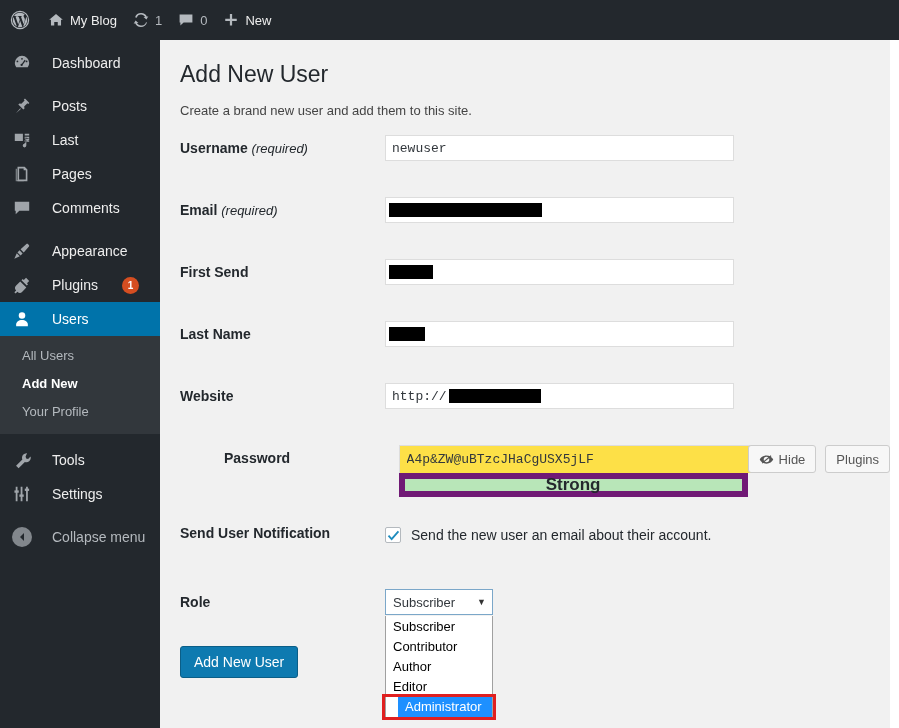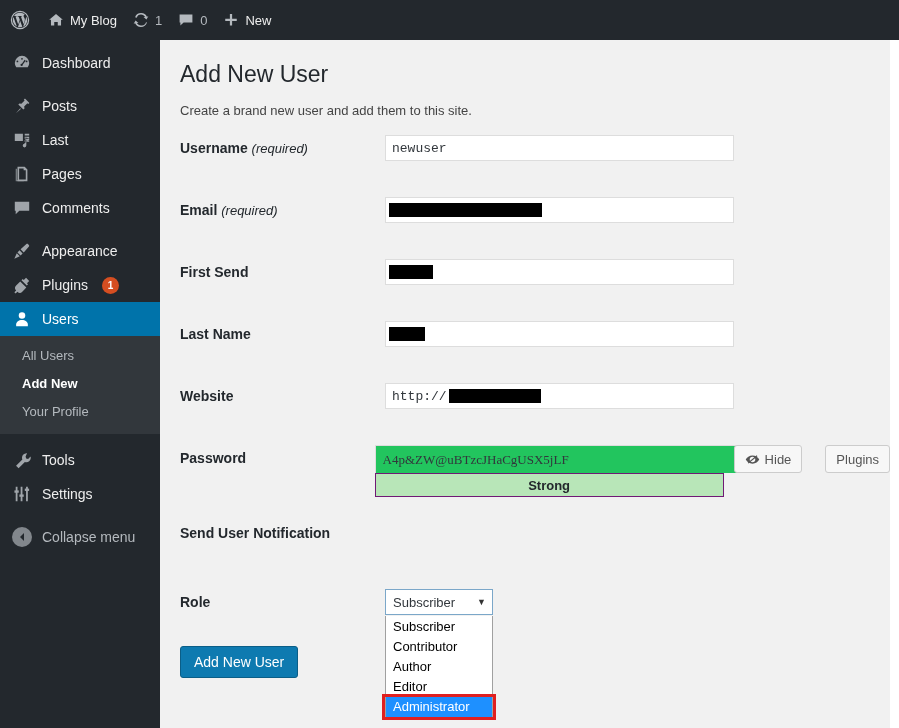--- a/index.html
+++ b/index.html
@@ -36,21 +36,21 @@
     position: absolute; top: 40px; left: 0;
     width: 160px; height: 688px;
     background: #23282d;
     font-size: 14px;
   }
   .menu-item {
     position: relative;
     display: flex; align-items: center;
     height: 34px; padding-left: 12px;
     color: #eeeeee;
-    gap: 10px;
+    gap: 20px;
   }
   .menu-item .mi-icon { width: 20px; height: 20px; display:flex; align-items:center; justify-content:center; }
   .menu-item .mi-icon svg { display:block; fill:#a0a5aa; }
   .menu-item.active { background: #0073aa; color: #ffffff; }
   .menu-item.active .mi-icon svg { fill: #ffffff; }
   .menu-item.active::after {
     content: ""; position: absolute; right: -8px; top: 50%;
     margin-top: -8px;
     border-style: solid; border-width: 8px 0 8px 8px;
     border-color: transparent transparent transparent #f1f1f1;
@@ -117,44 +117,44 @@
     background: #000000;
     height: 14px;
   }
 
   
   .pw-wrap { position: relative; display: flex; align-items: flex-start; }
   .pw-col { width: 349px; }
   input.pw {
     width: 387px; height: 28px;
     border: 1px solid #dddddd; border-bottom: none;
-    background: #22c55e;
-    font-family: Liberation Serif, serif;
+    background: #fde047;
+    font-family: Liberation Mono, monospace;
     font-size: 13px; color: #32373c;
     padding: 0 7px; outline: none;
   }
   .pw-strength {
     width: 349px; height: 24px;
-    background: #b8e6b8; border: 1px solid #701a75;
-    font-size: 13px; font-weight: bold; color: #23282d;
+    background: #b8e6b8; border: 6px solid #701a75;
+    font-size: 17px; font-weight: bold; color: #23282d;
     display: flex; align-items: center; justify-content: center;
   }
   .btn-secondary {
     height: 28px; padding: 0 10px;
     background: #f7f7f7;
     border: 1px solid #cccccc;
     color: #555555;
     font-size: 13px;
     font-family: "Liberation Sans", sans-serif;
     display: inline-flex; align-items: center; gap: 5px;
     border-radius: 3px;
     cursor: pointer;
   }
   .btn-secondary svg { display:block; fill:#555; }
-  .pw-buttons { display: flex; gap: 23px; margin-left: 10px; }
+  .pw-buttons { display: flex; gap: 9px; }
 
   
   .cb-row { display: flex; align-items: center; gap: 10px; padding-top: 7px; }
   .cb {
     width: 16px; height: 16px;
     border: 1px solid #b4b9be; background: #fff;
     display: flex; align-items: center; justify-content: center;
     border-radius: 2px;
   }
   .cb svg { display: block; }
@@ -188,21 +188,21 @@
   .option.highlighted {
     background: #1e90ff; color: #ffffff;
   }
   .annot-box {
     position: absolute;
     left: -4px; right: -4px;
     top: -3px; bottom: -3px;
     border: 3px solid #e02020;
     pointer-events: none;
   }
-  .option-wrap { position: relative; }
+  .option-wrap { position: relative; padding-left: 12px; }
 
   .btn-primary {
     background: #0e7ab0;
     border: 1px solid #0b5e87;
     border-radius: 3px;
     color: #ffffff;
     font-size: 14px;
     padding: 7px 13px;
     font-family: "Liberation Sans", sans-serif;
     cursor: pointer;
@@ -423,21 +423,21 @@
     </div>
 
     <div class="form-row" style="margin-top:24px;">
       <div class="form-label">Website</div>
       <div class="form-field">
         <input class="txt" type="text" value="http://" style="">
         <span class="redact" style="left:64px;top:9px;width:92px;"></span>
       </div>
     </div>
 
-    <div class="form-row" style="margin-top:24px;">
+    <div class="form-row" style="margin-top:24px;padding-left:44px;">
       <div class="form-label">Password</div>
       <div class="form-field">
         <div class="pw-wrap">
           <div class="pw-col">
             <input class="pw" type="text" value="A4p&amp;ZW@uBTzcJHaCgUSX5jLF" style="">
             <div class="pw-strength">Strong</div>
           </div>
           <div class="pw-buttons">
             <button class="btn-secondary">
               <span>
@@ -451,20 +451,30 @@
             <button class="btn-secondary">
               <span>Plugins</span>
             </button>
           </div>
         </div>
       </div>
     </div>
 
     <div class="form-row" style="margin-top:20px;">
       <div class="form-label">Send User Notification</div>
+      <div class="form-field">
+        <div class="cb-row">
+          <span class="cb">
+            <svg width="13" height="13" viewBox="0 0 14 14">
+                <path d="M1.6 7.2 5 10.8 12.3 2.6" fill="none" stroke="#1e8cbe" stroke-width="2"></path>
+              </svg>
+          </span>
+          <span class="cb-label">Send the new user an email about their account.</span>
+        </div>
+      </div>
     </div>
 
     <div class="form-row" style="margin-top:31px;">
       <div class="form-label">Role</div>
       <div class="form-field">
         <div style="position:relative;width:95px;">
           <div class="select-box">
             <span>Subscriber</span>
             <span class="caret">▼</span>
           </div>

